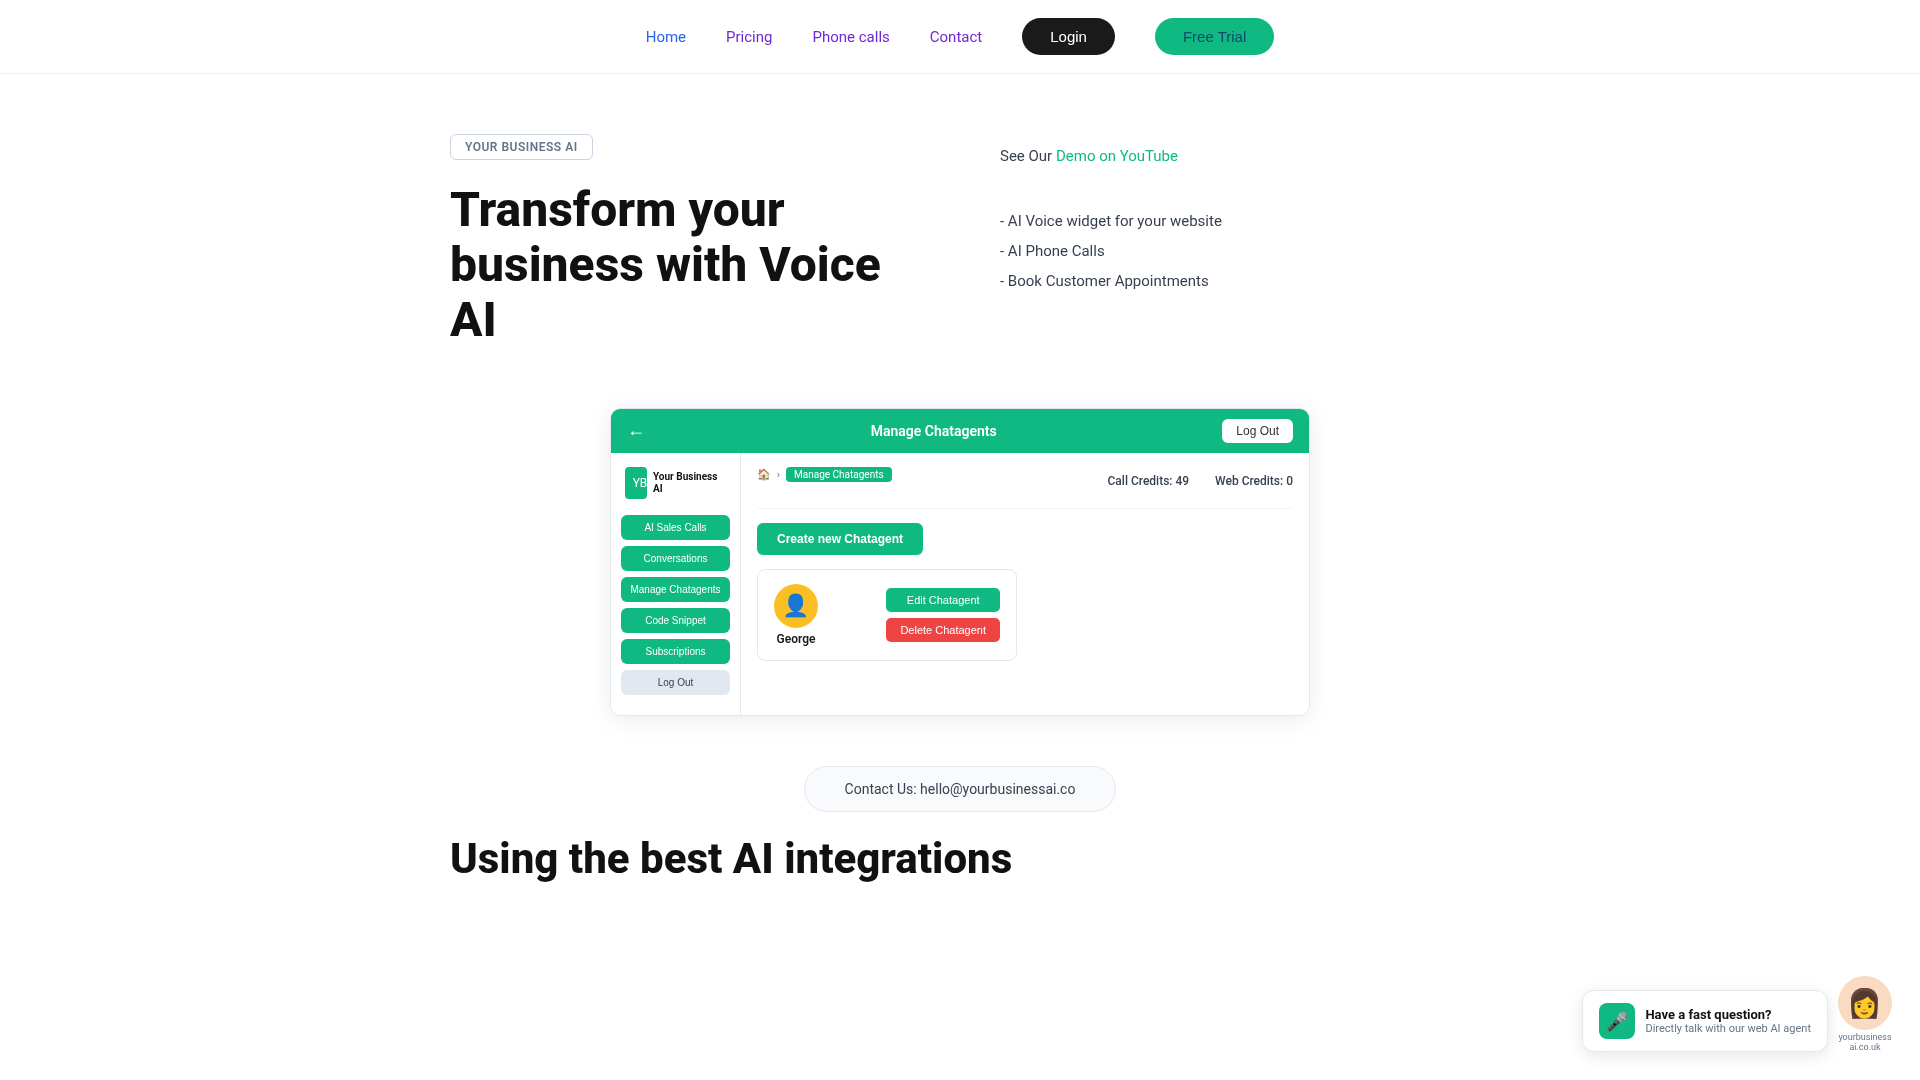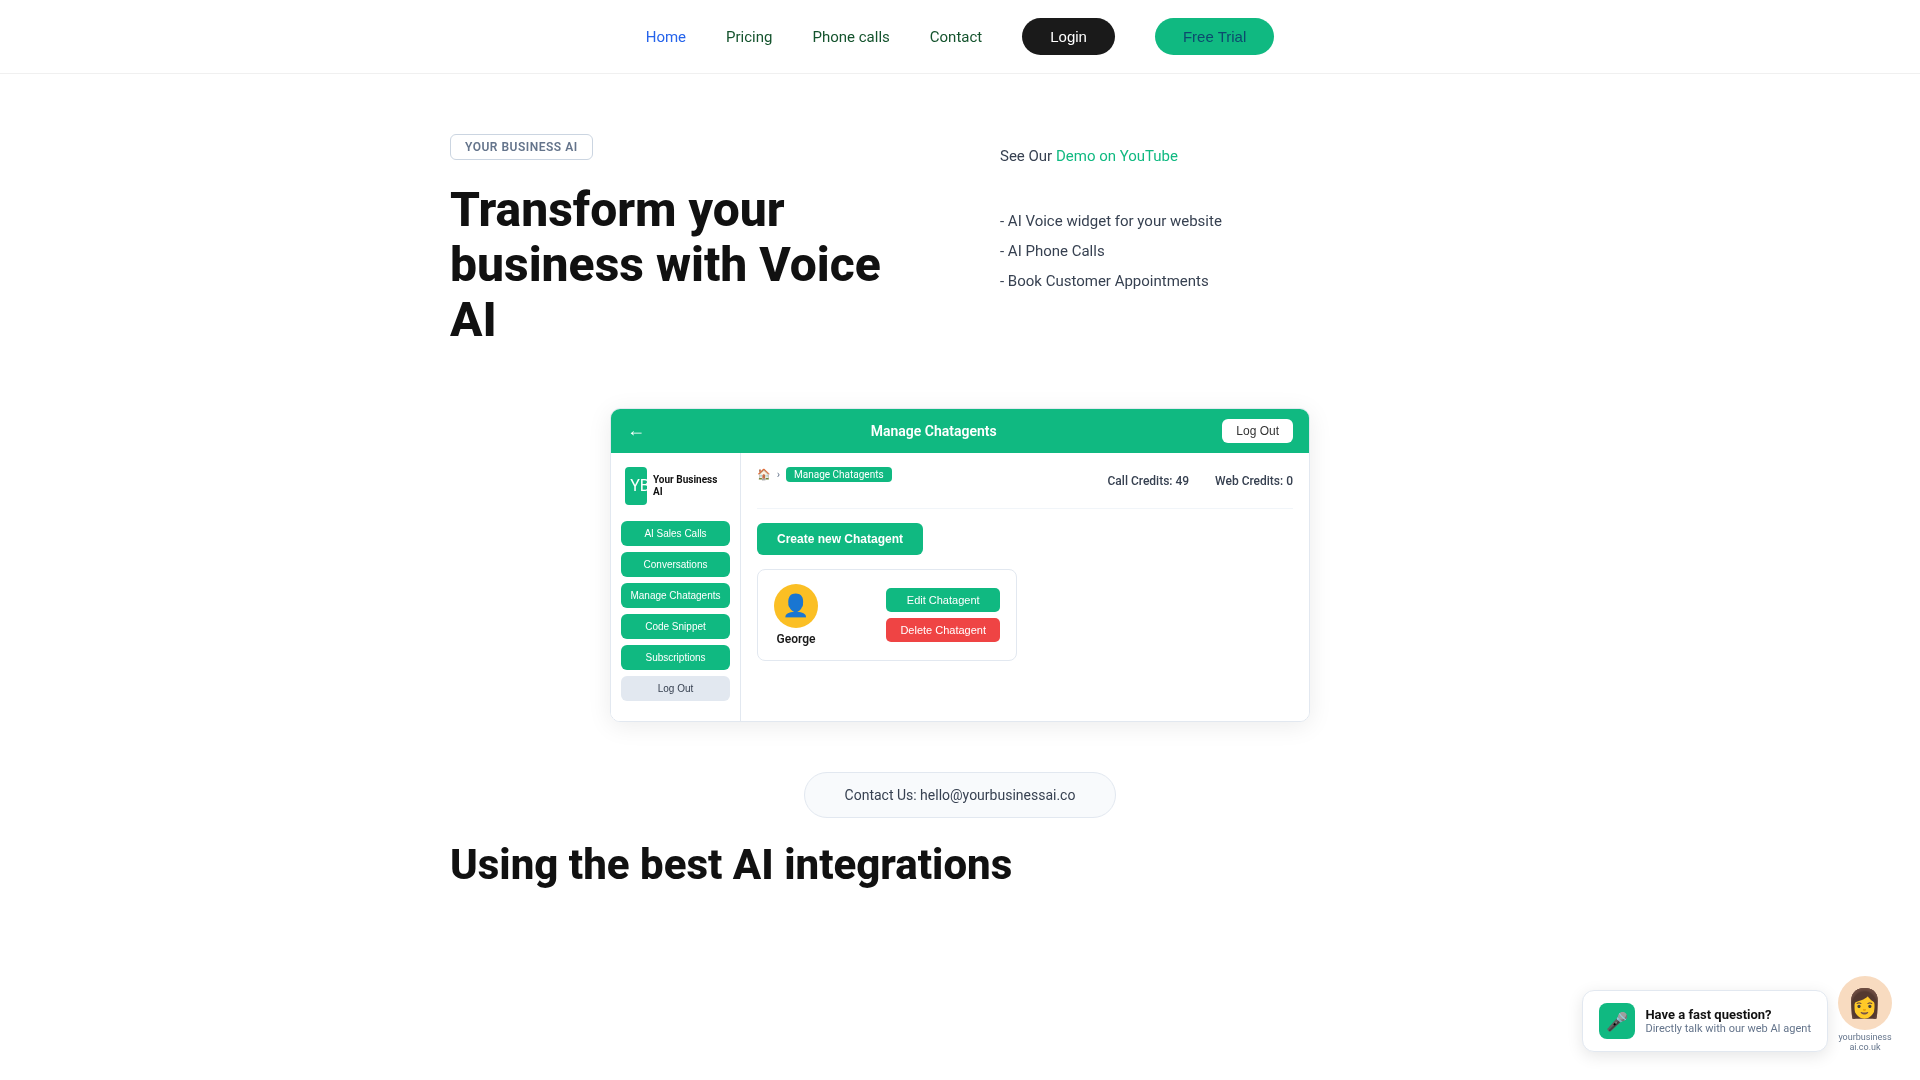--- a/index.html
+++ b/index.html
@@ -10,21 +10,21 @@
       display: flex;
       align-items: center;
       justify-content: center;
       gap: 40px;
       padding: 18px 60px;
       border-bottom: 1px solid #f0f0f0;
       position: relative;
     }
     .nav-link {
       font-size: 15px;
-      color: #14532d;
+      color: #6d28d9;
       text-decoration: none;
       cursor: pointer;
     }
     .nav-link.active { color: #2563eb; }
     .btn-login {
       background: #1a1a1a;
       color: #fff;
       border: none;
       border-radius: 24px;
       padding: 10px 28px;
@@ -144,28 +144,28 @@
     }
     .app-brand {
       display: flex;
       align-items: center;
       gap: 6px;
       margin-bottom: 16px;
       padding: 0 4px;
     }
     .app-brand-icon {
       width: 22px;
-      height: 38px;
+      height: 32px;
       background: #10b981;
       border-radius: 4px;
       display: flex;
       align-items: center;
       justify-content: center;
       color: #fff;
-      font-size: 16px;
+      font-size: 12px;
       padding-left: 8px;
     }
     .app-brand-name {
       font-size: 10px;
       font-weight: 700;
       color: #111;
       line-height: 1.2;
     }
     .app-nav-btn {
       display: block;

